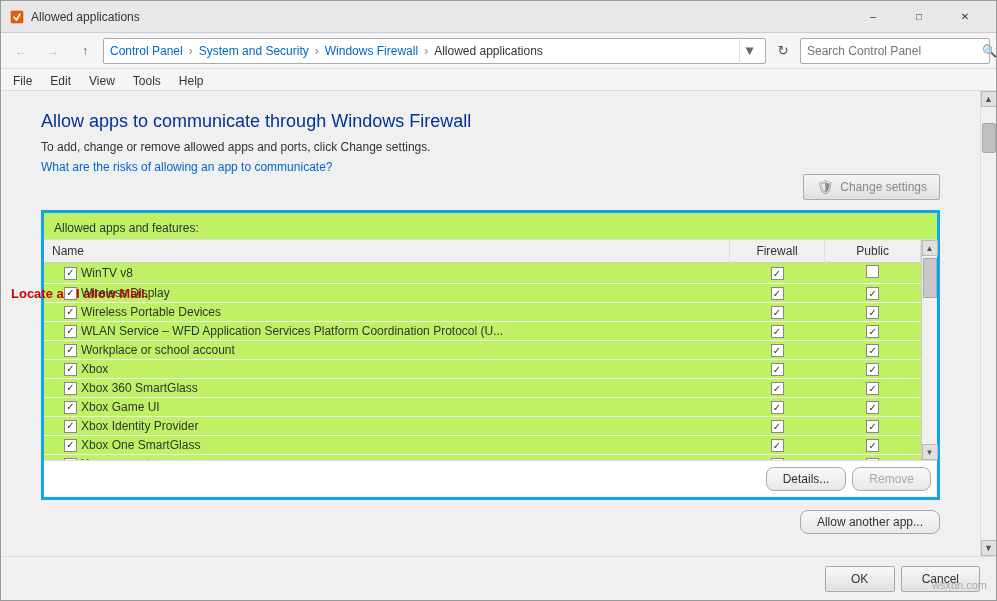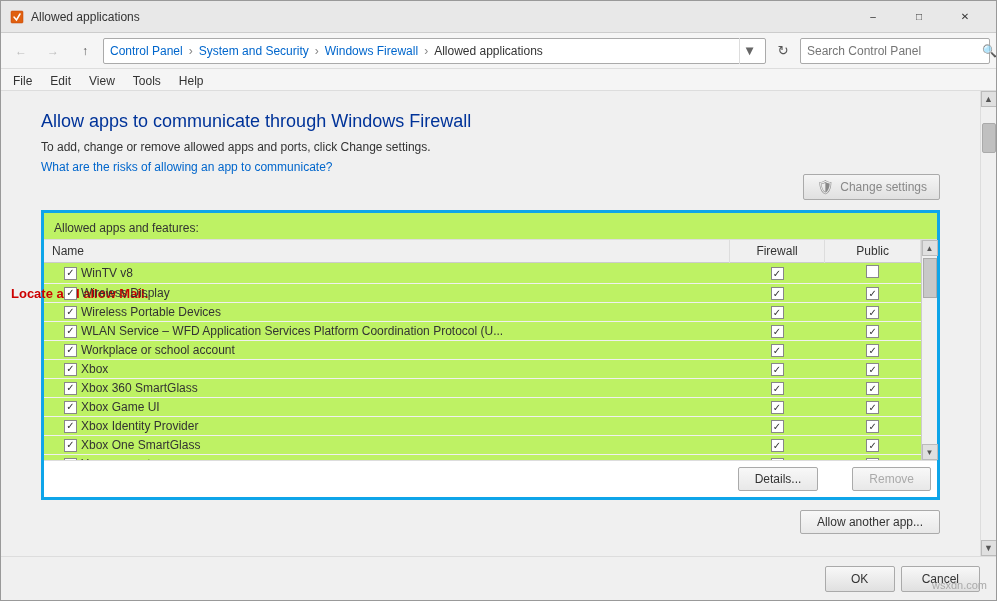--- a/index.html
+++ b/index.html
@@ -369,28 +369,27 @@
       display: flex;
       justify-content: flex-end;
       gap: 6px;
       padding: 6px;
       background: white;
       border-top: 1px solid #ddd;
     }
     .btn {
       background: linear-gradient(to bottom, #f8f8f8, #e8e8e8);
       border: 1px solid #aaa;
-      border-radius: 2px;
+      border-radius: 8px;
       padding: 4px 16px;
       font-size: 12px;
       cursor: pointer;
       color: #333;
       min-width: 75px;
       text-align: center;
-      margin-left: 28px;
     }
     .btn.disabled { color: #aaa; cursor: default; }
 
     
     .allow-another-area {
       display: flex;
       justify-content: flex-end;
       margin-top: 6px;
     }
 

